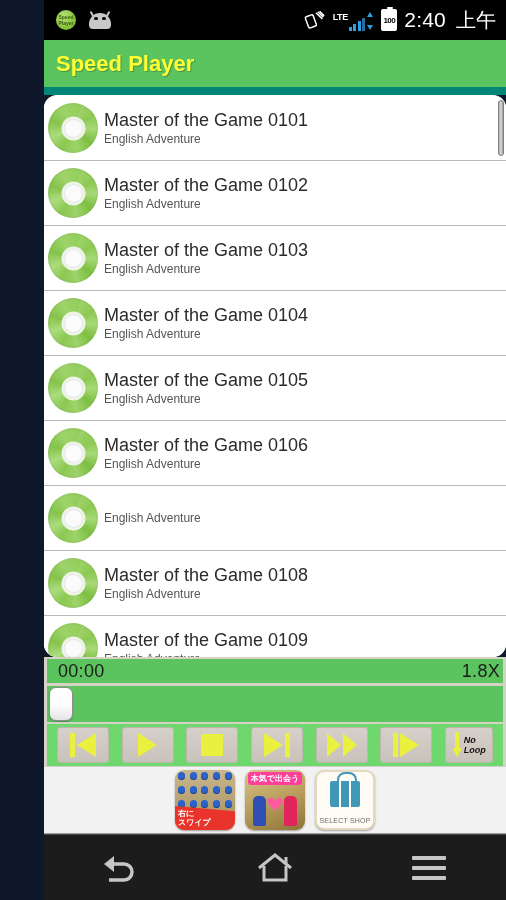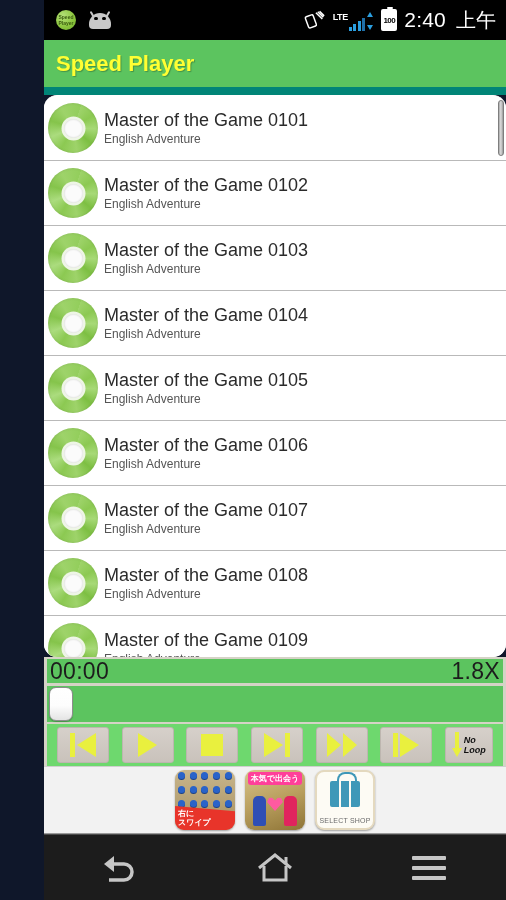--- a/index.html
+++ b/index.html
@@ -125,21 +125,21 @@
     border: 1px solid #7e7e7e;
   }
 
   
   .player { flex: 0 0 107px; background: #d5d3c6; position: relative; }
   .timerow {
     height: 24px; margin: 2px 3px 0 3px; background: #5cc45f;
     display: flex; align-items: center; justify-content: space-between;
     padding: 0 3px;
   }
-  .timerow span { font-size: 23px; color: #1c1c1c; letter-spacing: 0.3px; }
+  .timerow span { font-size: 18px; color: #1c1c1c; letter-spacing: 0.3px; margin-left: 8px; }
   .seekwrap { height: 36px; margin: 3px 3px 0 3px; position: relative; }
   .seektrack { position: absolute; inset: 0; background: #5cc45f; }
   .seekthumb {
     position: absolute; left: 2px; top: 1px; width: 24px; height: 34px;
     border-radius: 7px; border: 1px solid #8d8d8d;
     background: linear-gradient(180deg,#ffffff 0%,#fdfdfd 55%,#e4e4e4 100%);
     box-shadow: 0 1px 1px rgba(0,0,0,0.25);
   }
   .controls {
     height: 42px; margin: 2px 3px 0 3px; background: #6ed86e;
@@ -329,21 +329,20 @@
         <div class="listrow">
           <div class="disc"></div>
           <div class="rowtext">
             <div class="rowtitle">Master of the Game 0106</div>
             <div class="rowsub">English Adventure</div>
           </div>
         </div>
         <div class="listrow">
           <div class="disc"></div>
           <div class="rowtext">
-            <div class="rowtitle">Master of the Game 0107</div>
             <div class="rowsub">English Adventure</div>
           </div>
         </div>
         <div class="listrow">
           <div class="disc"></div>
           <div class="rowtext">
             <div class="rowtitle">Master of the Game 0108</div>
             <div class="rowsub">English Adventure</div>
           </div>
         </div>

